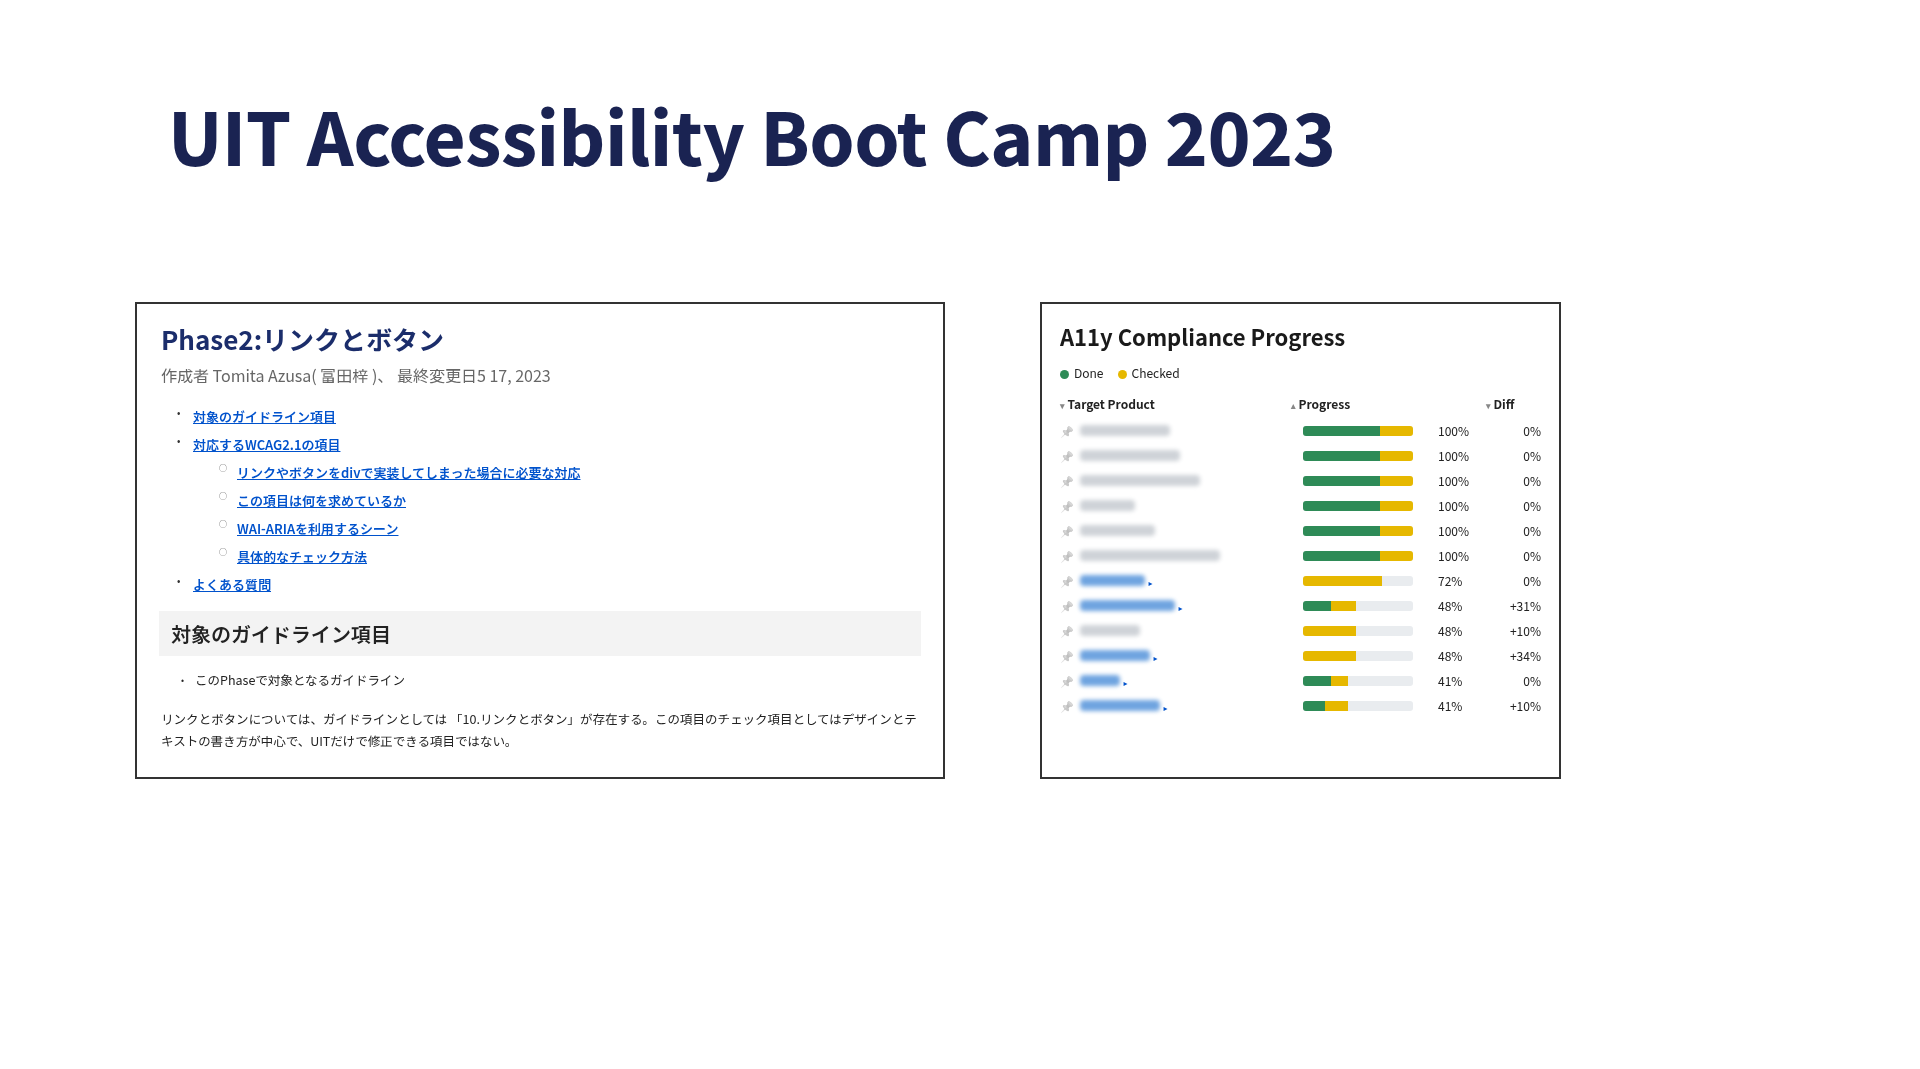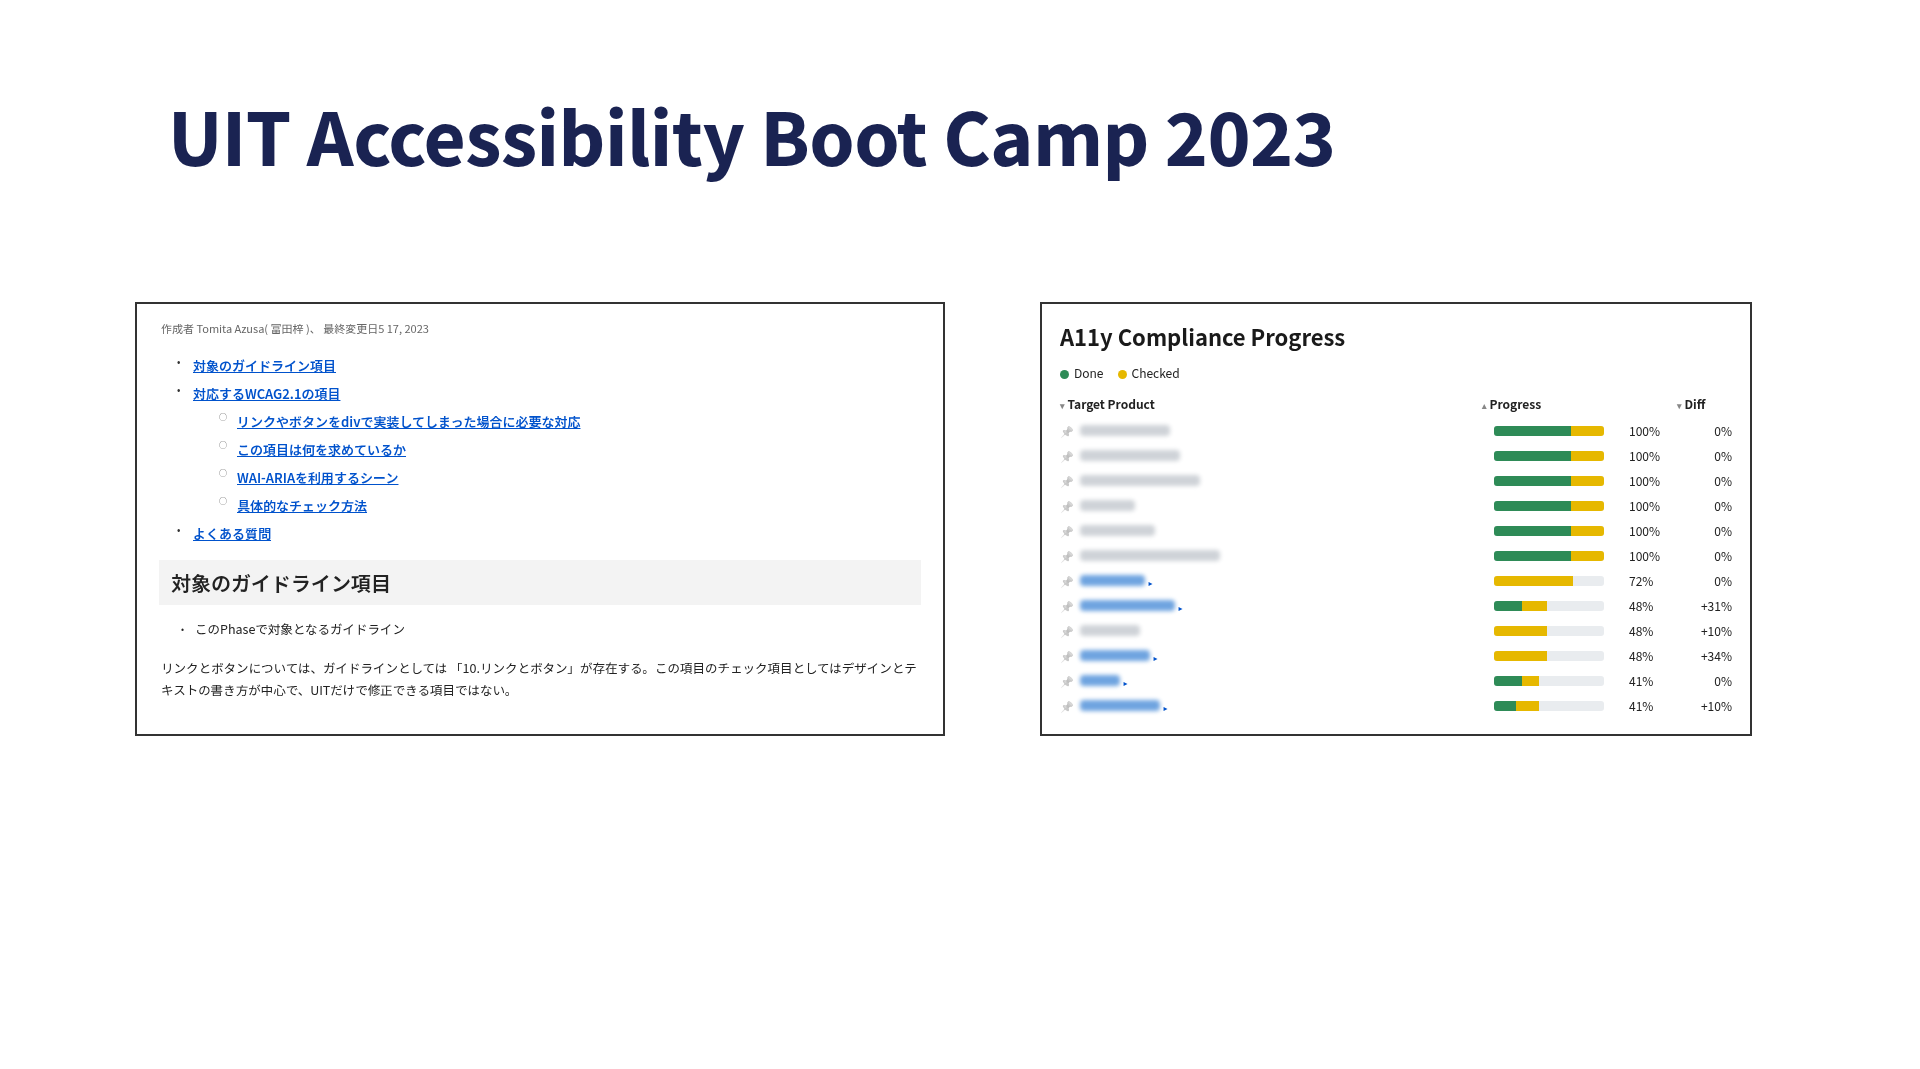--- a/index.html
+++ b/index.html
@@ -2,42 +2,42 @@
 <html><head>
 <meta charset="utf-8">
 <style>
   * { margin: 0; padding: 0; box-sizing: border-box; }
   html, body { width: 1920px; height: 1069px; background: #ffffff; font-family: 'Hiragino Sans', 'Noto Sans JP', Meiryo, Arial, sans-serif; color: #1a1a1a; }
   .slide { width: 100%; height: 100%; position: relative; }
   .title { font-size: 72px; font-weight: 800; color: #1a2352; margin: 82px 0 8px 168px; letter-spacing: -0.5px; }
   .content-row { display: flex; gap: 95px; margin: 115px 125px 0 135px; }
   .left-panel { width: 810px; border: 2px solid #333; background: #fff; padding: 16px 24px 24px 24px; }
   .phase-title { font-size: 26px; font-weight: 700; color: #1b2d6b; margin-bottom: 6px; }
-  .author-line { font-size: 11px; color: #666; margin-bottom: 14px; }
+  .author-line { font-size: 16px; color: #666; margin-bottom: 14px; }
   ul.toc { list-style: none; margin-left: 20px; }
   ul.toc > li { position: relative; padding-left: 12px; line-height: 1.75; }
   ul.toc > li::before { content: "•"; position: absolute; left: -4px; color: #333; font-size: 10px; top: 3px; }
   ul.toc > li > a { color: #0052cc; text-decoration: underline; font-size: 13px; font-weight: 600; }
   ul.toc2 { list-style: none; margin-left: 32px; }
   ul.toc2 > li { position: relative; padding-left: 12px; line-height: 1.75; }
   ul.toc2 > li::before { content: "○"; position: absolute; left: -6px; color: #555; font-size: 8px; top: 4px; }
   ul.toc2 > li > a { color: #0052cc; text-decoration: underline; font-size: 13px; font-weight: 600; }
   .section-header { background: #f3f3f3; font-size: 20px; font-weight: 600; color: #222; padding: 8px 12px; margin: 14px -2px 12px -2px; }
   .body-list { font-size: 12.5px; color: #222; line-height: 1.9; }
   ul.b1 { list-style: none; margin-left: 22px; }
   ul.b1 > li { position: relative; padding-left: 12px; }
   ul.b1 > li::before { content: "•"; position: absolute; left: -2px; top: 3px; font-size: 9px; }
   ul.b2 { list-style: none; margin-left: 28px; }
   ul.b2 > li { position: relative; padding-left: 12px; }
   ul.b2 > li::before { content: "○"; position: absolute; left: -4px; top: 4px; font-size: 8px; color: #555; }
   ul.b3 { list-style: none; margin-left: 28px; }
   ul.b3 > li { position: relative; padding-left: 12px; }
   ul.b3 > li::before { content: "▪"; position: absolute; left: -2px; top: 3px; font-size: 9px; }
   .para { font-size: 12.5px; color: #222; line-height: 1.8; margin-top: 16px; }
-  .right-panel { width: 712px; border: 2px solid #333; background: #fff; padding: 16px 18px; }
+  .right-panel { width: 521px; border: 2px solid #333; background: #fff; padding: 16px 18px; }
   .r-title { font-size: 22px; font-weight: 700; color: #1a1a1a; margin-bottom: 12px; }
   .legend { display: flex; gap: 14px; font-size: 12px; color: #222; margin-bottom: 14px; }
   .legend .dot { display: inline-block; width: 9px; height: 9px; border-radius: 50%; margin-right: 5px; vertical-align: middle; }
   .dot-done { background: #2e8b57; }
   .dot-checked { background: #e6b800; }
   .table-head { display: flex; font-size: 12px; font-weight: 700; color: #222; padding-bottom: 6px; }
   .col-product { flex: 1; }
   .col-progress { width: 195px; text-align: left; }
   .col-diff { width: 55px; text-align: left; }
   .sort-caret { color: #555; font-size: 9px; margin-right: 3px; opacity: 0.7; }
@@ -56,20 +56,21 @@
 </style>
 </head>
 <body>
 
 <div class="slide">
   <h1 class="title">UIT Accessibility Boot Camp 2023</h1>
 
   <div class="content-row">
 
     <div class="left-panel">
+      <div class="phase-title">Phase2:リンクとボタン</div>
       <div class="author-line">作成者 Tomita Azusa( 富田梓 )、 最終変更日5 17, 2023</div>
       <ul class="toc">
         <li><a href="#">対象のガイドライン項目</a></li>
         <li><a href="#">対応するWCAG2.1の項目</a>
           <ul class="toc2">
             <li><a href="#">リンクやボタンをdivで実装してしまった場合に必要な対応</a></li>
             <li><a href="#">この項目は何を求めているか</a></li>
             <li><a href="#">WAI-ARIAを利用するシーン</a></li>
             <li><a href="#">具体的なチェック方法</a></li>
           </ul>

